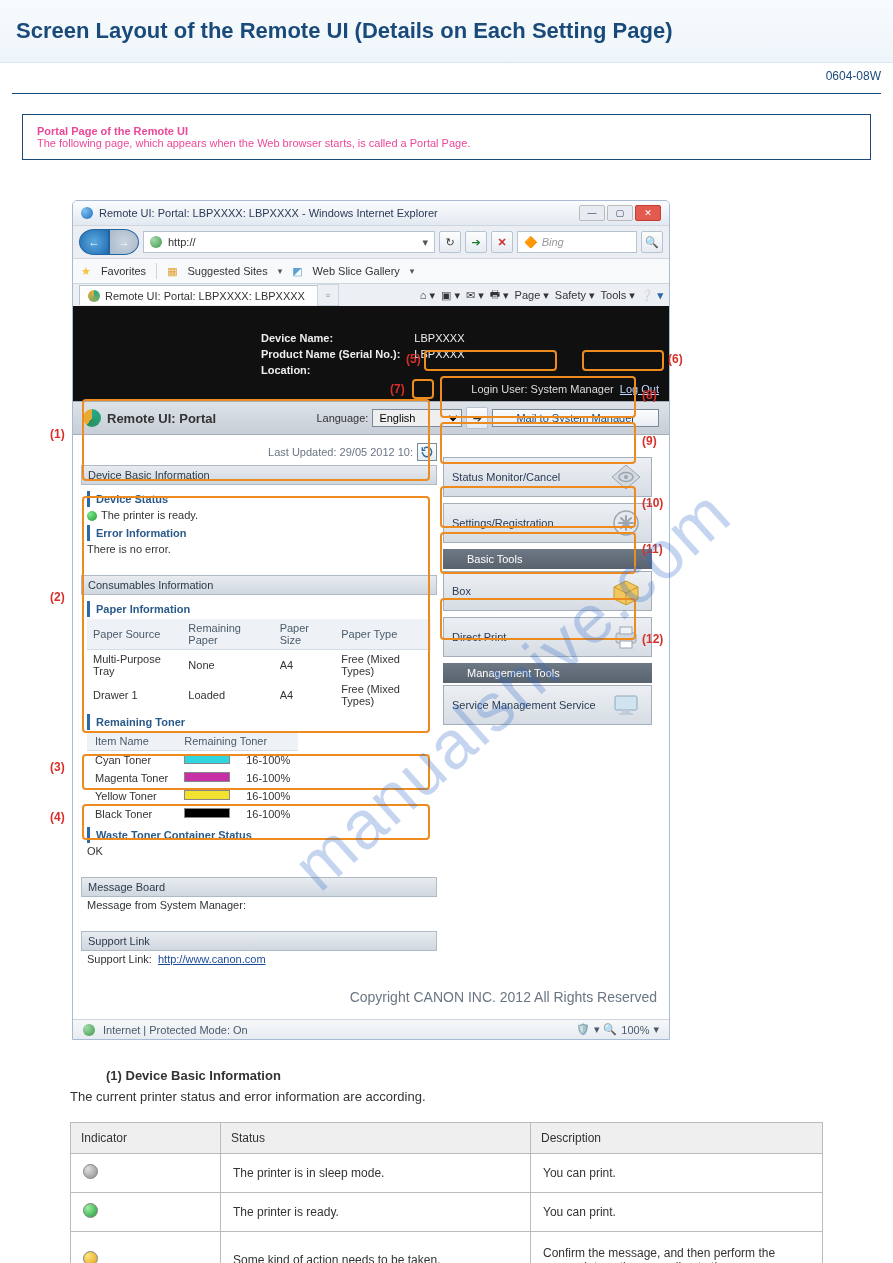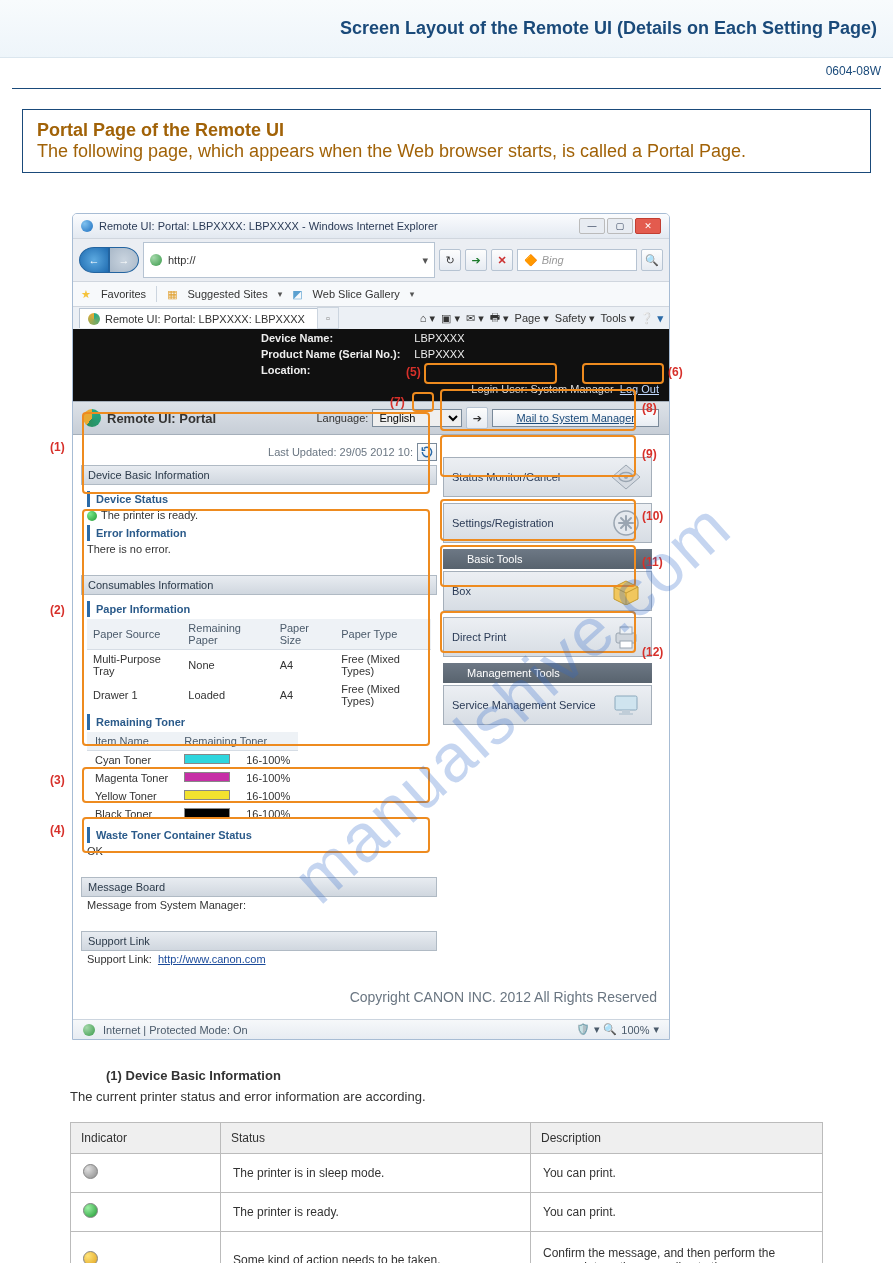--- a/index.html
+++ b/index.html
@@ -1,54 +1,54 @@
 <!DOCTYPE html>
 <html><head>
 <meta charset="utf-8">
 <style>
   * { box-sizing: border-box; margin: 0; padding: 0; }
   body { font-family: Arial, sans-serif; width: 893px; background: #fff; color: #333; }
 
-  .page-title { background: linear-gradient(#f8fbfd,#eef5fa); color:#1a4a7a; font-size:18px; padding:18px 16px; border-bottom:1px solid #dbe6ee; font-weight:bold;text-align:right;}
+  .page-title { background: linear-gradient(#f8fbfd,#eef5fa); color:#1a4a7a; font-size:22px; padding:18px 16px; border-bottom:1px solid #dbe6ee; font-weight:bold;}
   .page-id { color:#1a4a7a; font-size:12px; text-align:right; padding:6px 12px 0 0; margin-bottom:10px;}
   .page-divider { border-bottom:1px solid #1a4a7a; margin:0 12px 20px 12px;}
-  .info-box { border:1px solid #1a4a7a; margin:0 22px 40px 22px; padding:10px 14px; color:#a16207; font-size:18px;}
+  .info-box { border:1px solid #1a4a7a; margin:0 22px 40px 22px; padding:10px 14px; color:#ec4899; font-size:11px;}
   .info-box .label{font-weight:bold;}
 
   
   .shot-wrap{ position:relative; margin-left:72px; }
   .shot { width:598px; border:1px solid #a7bcd4; border-radius:5px 5px 0 0; background:#eef3f7; font-size:11px; overflow:hidden; }
   .titlebar{ background:linear-gradient(#fbfcfe,#e3e9f1); padding:4px 8px; display:flex; align-items:center; gap:6px; color:#2a3a55;}
   .titlebar .ie-icon{width:12px;height:12px;border-radius:50%;background:radial-gradient(circle at 30% 30%,#7ec0ee,#1e6fc0);display:inline-block;}
   .winbtns{margin-left:auto;display:flex;gap:2px;}
   .winbtns span{width:26px;height:16px;background:#e8ecf2;border:1px solid #bbb;border-radius:2px;display:inline-flex;align-items:center;justify-content:center;font-size:9px;}
   .winbtns .close{background:#e35b4e;border-color:#c23e31;color:#fff;}
 
   .navrow{display:flex;align-items:center;gap:4px;background:#ebeef3;padding:3px 6px;border-top:1px solid #d0d6de;}
   .navbtn-grp{display:flex;}
   .navbtn{width:30px;height:26px;background:radial-gradient(circle,#5ca9e0,#1f6bb0);border-radius:50% 0 0 50%;display:flex;align-items:center;justify-content:center;color:#fff;border:1px solid #2364a0;}
   .navbtn.fwd{border-radius:0 50% 50% 0;background:radial-gradient(circle,#c9d4df,#a9b8c8);color:#fff;}
-  .addr{flex:1;background:#fff;border:1px solid #b6c3d2;height:36px;display:flex;align-items:center;padding:0 6px;gap:6px;}
+  .addr{flex:1;background:#fff;border:1px solid #b6c3d2;height:22px;display:flex;align-items:center;padding:0 6px;gap:6px;}
   .addr .drop{margin-left:auto;color:#555;}
   .sqbtn{width:22px;height:22px;background:linear-gradient(#fdfdfd,#e6ebf2);border:1px solid #b6c3d2;display:inline-flex;align-items:center;justify-content:center;border-radius:2px;}
   .srch-box{width:120px;background:#fff;border:1px solid #b6c3d2;height:22px;display:flex;align-items:center;padding:0 6px;color:#999;font-style:italic;gap:4px;}
   .x-red{color:#c33;font-style:normal;font-weight:bold;}
 
   .favrow{background:#f7f9fb;border-top:1px solid #d0d6de;padding:4px 8px;display:flex;align-items:center;gap:10px;}
   .favrow .star{color:#f5c33b;}
   .favrow .sep{border-left:1px solid #ccd5df;height:16px;}
   .favrow .dropsmall{color:#555;font-size:9px;}
 
   .tabrow{background:#ecf0f5;border-top:1px solid #d0d6de;padding:0 6px;display:flex;align-items:center;}
   .tab-active{background:#fff;border:1px solid #b8c4d2;border-bottom:none;padding:4px 12px 3px 8px;display:flex;align-items:center;gap:5px;}
   .tab-plus{border:1px solid #ccd5df;padding:4px 8px;margin-left:-1px;color:#888;}
   .tool-r{margin-left:auto;display:flex;align-items:center;gap:6px;color:#333;}
   .tool-r .tbtn{display:flex;align-items:center;gap:3px;}
 
-  .blackhdr{background:#101010;color:#eee;padding:0 0 4px 0;}
+  .blackhdr{background:#101010;color:#eee;padding:23px 0 4px 0;}
   .blackhdr table{margin-left:180px;}
   .blackhdr td{padding:1px 6px;font-size:11px;}
   .blackhdr td.lbl{font-weight:bold;}
   .blackhdr .login{text-align:right;padding:4px 10px 2px 0;color:#ddd;}
   .blackhdr .login a{color:#c2daff;text-decoration:underline;}
 
   .portalbar{background:linear-gradient(#dde2e8,#c7ced7);padding:5px 10px;display:flex;align-items:center;border-top:1px solid #a5afba;border-bottom:1px solid #a5afba;}
   .portalbar .logo{width:18px;height:18px;border-radius:50%;background:conic-gradient(#2a8,#2c8e5e 60%,#e8aa33 60%,#e8aa33 100%);margin-right:6px;}
   .portalbar .portal-title{font-weight:bold;font-size:13px;}
   .lang-g{margin-left:auto;display:flex;align-items:center;gap:4px;}

